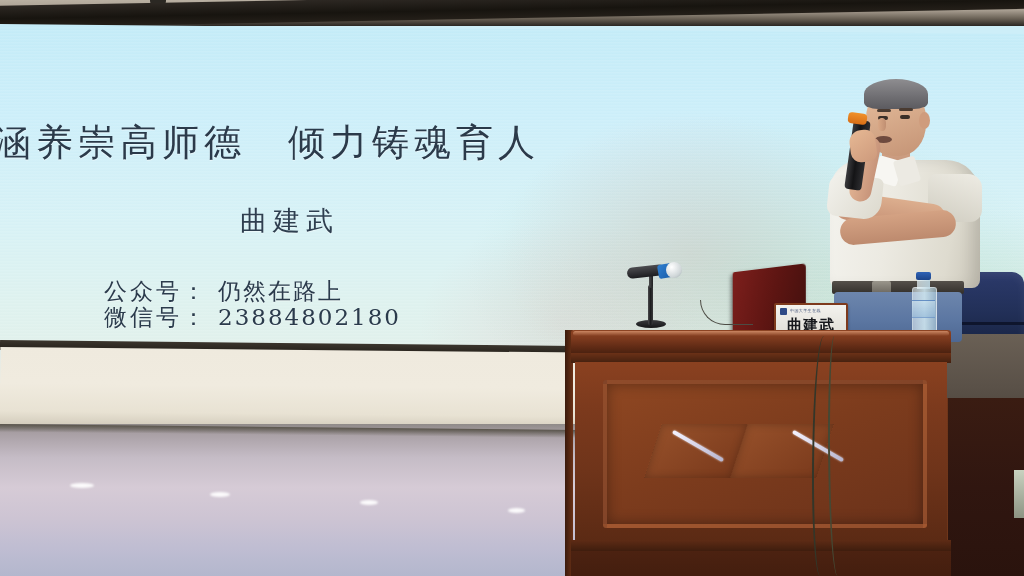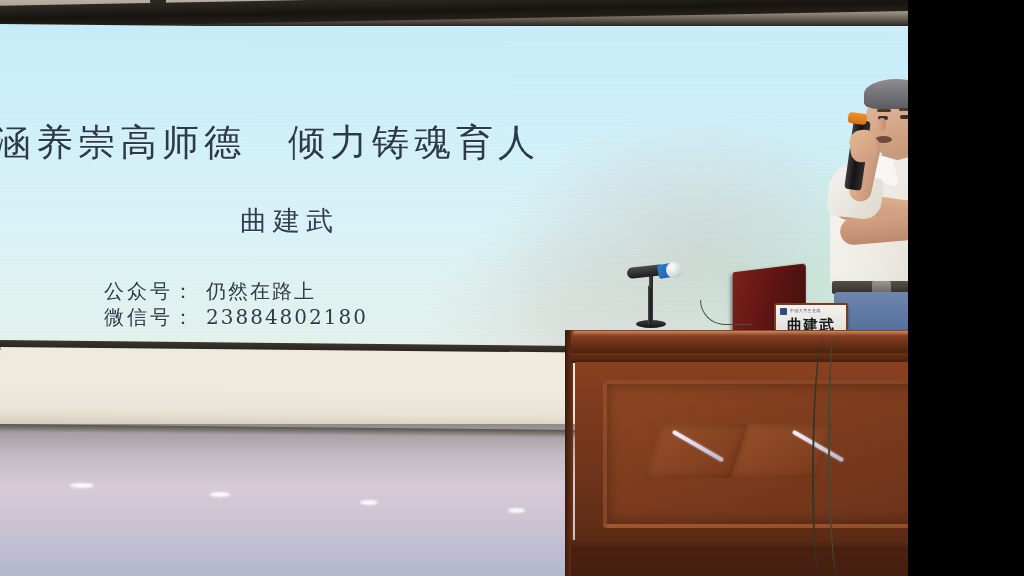--- a/index.html
+++ b/index.html
@@ -1,17 +1,17 @@
 <!DOCTYPE html>
 <html><head>
 <meta charset="utf-8">
 <style>
   html,body{margin:0;padding:0;background:#000;}
   #stage{
-    position:relative;width:908px;height:576px;overflow:hidden;
+    position:relative;width:1024px;height:576px;overflow:hidden;
     font-family:"Liberation Sans","DejaVu Sans",sans-serif;
     background:#cdeef8;
   }
   
   .ceiling{
     position:absolute;left:0;top:0;width:1024px;height:26px;
     background:linear-gradient(to bottom,#b9b0a2 0%,#a79d90 40%,#6d6458 70%,#2a2622 100%);
   }
   .top-frame{
     position:absolute;left:-20px;top:6px;width:1080px;height:22px;
@@ -52,21 +52,21 @@
   }
   .slide-author{
     position:absolute;left:240px;top:203px;
     font-family:"DejaVu Serif","Liberation Serif",serif;
     font-size:27px;letter-spacing:6px;color:#2f3f50;
     text-shadow:0 1px 1px rgba(255,255,255,.5);
   }
   .slide-contact{
     position:absolute;left:104px;top:278px;
     font-family:"DejaVu Serif","Liberation Serif",serif;
-    font-size:20px;line-height:26px;color:#2b3b4c;letter-spacing:2px;
+    font-size:23px;line-height:26px;color:#2b3b4c;letter-spacing:2px;
     text-shadow:0 1px 1px rgba(255,255,255,.5);
   }
   .slide-contact .lbl{letter-spacing:3px;}
   .slide-contact .val{margin-left:10px;letter-spacing:2px;}
   
   .wall{
     position:absolute;left:0;top:347px;width:1024px;height:80px;
     background:linear-gradient(to bottom,#efeade 0%,#f0ebdf 45%,#e8e2d3 80%,#cfc8b8 100%);
     transform:rotate(0.55deg);transform-origin:left center;
   }

